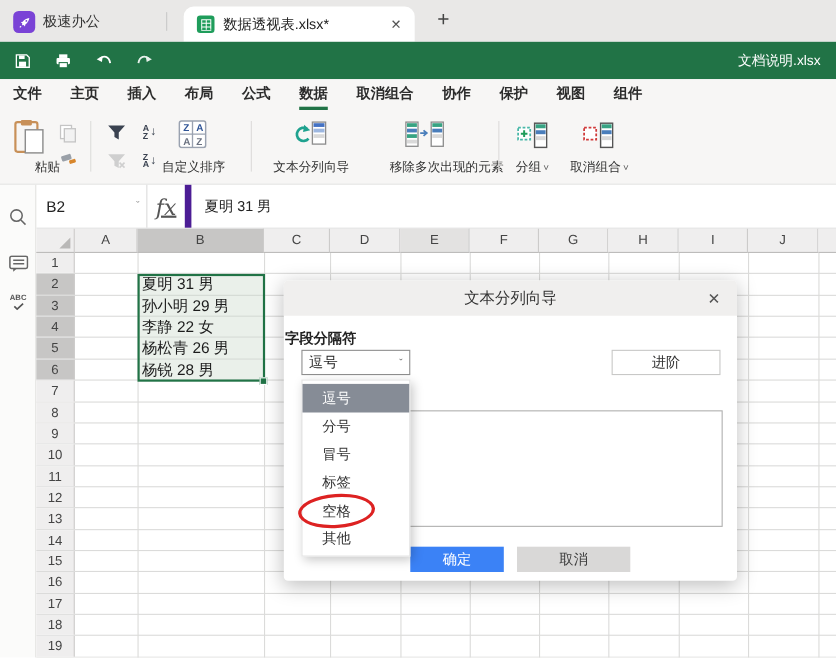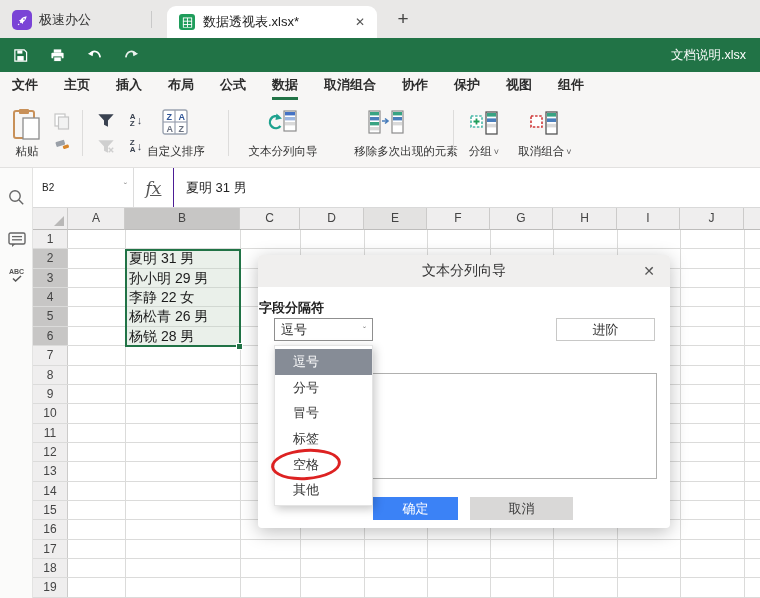--- a/index.html
+++ b/index.html
@@ -35,23 +35,23 @@
   .rlabel { position:absolute; font-size:11.5px; color:#333; text-align:center; white-space:nowrap; }
   .vline { position:absolute; top:10px; width:1px; height:46px; background:#dddcdb; }
   .chev { font-size:9px; color:#555; margin-left:2px; }
   .smallbtn { position:absolute; width:20px; height:18px; display:flex; align-items:center; justify-content:center; }
   .sorticon { display:flex; align-items:center; font-size:8px; font-weight:700; color:#3a4250; line-height:7px; }
   .sorticon .arr { font-size:11px; font-weight:400; margin-left:1px; }
 
   
   .formularow { position:absolute; left:33px; top:168px; width:727px; height:40px; background:#fff; border-bottom:1px solid #d9d9d9; display:flex; align-items:center; }
   .namebox { width:101px; height:100%; border-right:1px solid #dcdcdc; display:flex; align-items:center; padding:0 6px 0 9px; }
-  .namebox .nb-val { flex:1; font-size:10px; color:#222; }
+  .namebox .nb-val { flex:1; font-size:14px; color:#222; }
   .namebox .nb-chev { font-size:10px; color:#888; }
-  .fxcell { width:40px; height:100%; border-right:1px solid #4c1d95; display:flex; align-items:center; justify-content:center; font-family:"DejaVu Serif","Liberation Serif",serif; font-style:italic; font-size:17px; color:#555;text-decoration:underline; }
+  .fxcell { width:40px; height:100%; border-right:6px solid #4c1d95; display:flex; align-items:center; justify-content:center; font-family:"DejaVu Serif","Liberation Serif",serif; font-style:italic; font-size:20px; color:#555;text-decoration:underline; }
   .fcontent { flex:1; padding-left:12px; font-size:13px; color:#222; }
 
   
   .sidebar { position:absolute; left:0; top:168px; width:33px; height:430px; background:#fbfbfa; border-right:1px solid #e3e3e2; }
   .sb-icon { position:absolute; left:7px; width:19px; height:19px; display:flex; align-items:center; justify-content:center; flex-direction:column; }
   .abc { font-size:7px; font-weight:700; color:#555; line-height:6px; text-align:center; }
 
   
   .sheet { position:absolute; left:33px; top:208px; width:727px; height:390px; background:#fff; }
   .colheads { position:absolute; left:0; top:0; width:727px; height:22px; display:flex; }
@@ -164,21 +164,21 @@
   </div>
 
   <div class="ribbon">
     <div style="position:absolute;left:12px;top:8px;width:30px;height:34px;">
       <svg width="30" height="34" viewBox="0 0 30 34">
           <rect x="2" y="3" width="20" height="27" rx="2" fill="none" stroke="#c89058" stroke-width="2"></rect>
           <rect x="7" y="1" width="10" height="5" rx="1" fill="#c89058"></rect>
           <rect x="11" y="10" width="16" height="21" fill="#fff" stroke="#8d8d8d" stroke-width="1.3"></rect>
         </svg>
     </div>
-    <div class="rlabel" style="left:8px;top:44px;width:38px;">粘贴</div>
+    <div class="rlabel" style="left:24px;top:44px;width:38px;">粘贴</div>
     <div class="smallbtn" style="left:52px;top:12px;">
       <svg width="16" height="17" viewBox="0 0 16 17">
           <rect x="1" y="1" width="10" height="12" fill="#fff" stroke="#c5c5c5" stroke-width="1.2"></rect>
           <rect x="4.5" y="4" width="10" height="12" fill="#f2f2f2" stroke="#c5c5c5" stroke-width="1.2"></rect>
         </svg>
     </div>
     <div class="smallbtn" style="left:52px;top:38px;">
       <svg width="17" height="16" viewBox="0 0 17 16">
           <rect x="2" y="2" width="9" height="5" rx="1" fill="#9aa0a8" transform="rotate(-18 6 5)"></rect>
           <rect x="9" y="6" width="6" height="3.4" rx="1" fill="#d8862b" transform="rotate(-18 12 8)"></rect>

